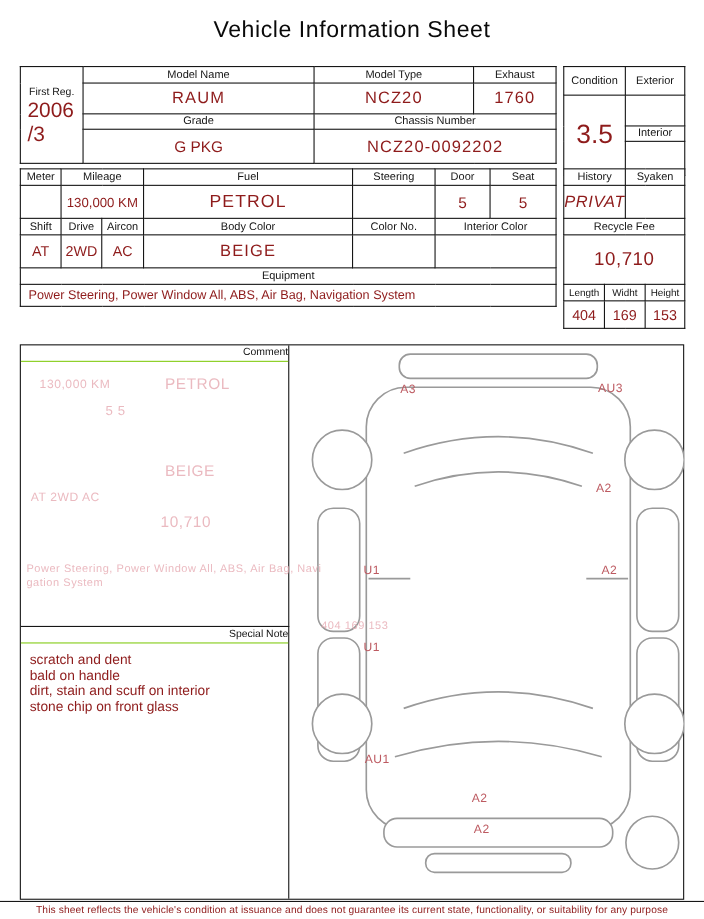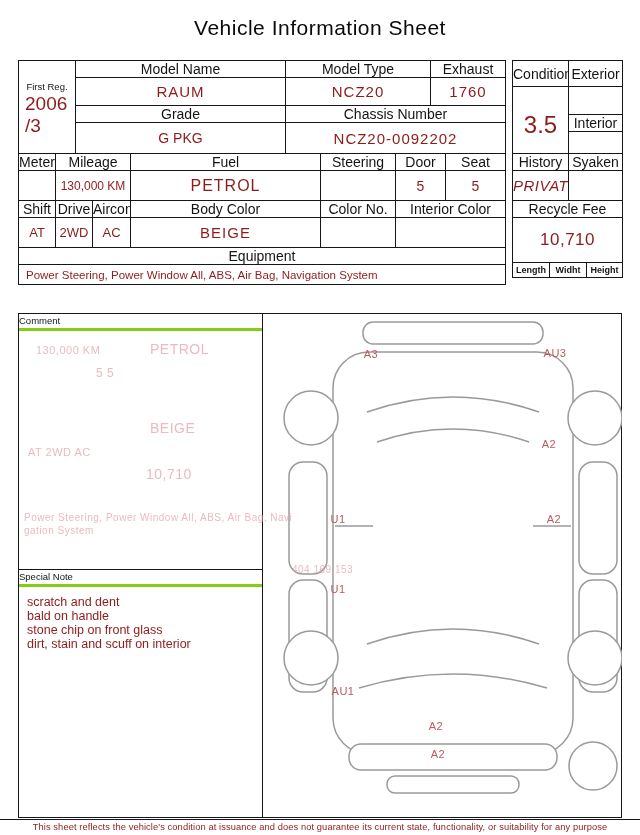--- a/index.html
+++ b/index.html
@@ -7,39 +7,39 @@
     position:relative;width:640px;height:835px;background:#fff;
     font-family:"Liberation Sans","DejaVu Sans",sans-serif;color:#111;
     overflow:hidden;
   }
   .title{
     position:absolute;top:16px;left:0;width:640px;text-align:center;
     font-size:21px;letter-spacing:.5px;color:#0a0a0a;font-weight:500;
   }
   table.grid{position:absolute;border-collapse:collapse;table-layout:fixed;background:#fff;}
   table.grid td{border:1px solid #161616;padding:0;text-align:center;vertical-align:middle;overflow:hidden;}
-  .lbl{font-size:14px;color:#141414;}
+  .lbl{font-size:10px;color:#141414;}
   .val{color:#8e1b1b;}
   .v15{font-size:15px;letter-spacing:1px;}
   .v14{font-size:14px;}
   .v13{font-size:13px;}
   .v12{font-size:12px;}
   .v11{font-size:15px;letter-spacing:.5px;font-style:italic;}
   .v16{font-size:16px;letter-spacing:1px;}
   .v17{font-size:17px;letter-spacing:.5px;}
   .firstreg{vertical-align:top;}
   .firstreg .fl{font-size:9.5px;color:#141414;padding-top:2px;}
   .firstreg .fv{color:#8e1b1b;font-size:19px;text-align:left;padding-left:6px;line-height:1.05;margin-top:2px;}
   .cond-big{font-size:24px;color:#8e1b1b;}
   .equip-val{font-size:11.5px;color:#8e1b1b;text-align:left !important;padding-left:7px !important;margin-top:15px;}
   #lower-box{position:absolute;left:18px;top:313px;width:604px;height:505px;border:1px solid #161616;box-sizing:border-box;}
   #comment-box{position:absolute;left:0;top:0;width:244px;height:255px;border-right:1px solid #161616;box-sizing:border-box;}
   #comment-box .box-hdr, #special-box .box-hdr{
-    height:14px;line-height:14px;text-align:left;font-size:9.5px;color:#141414;
-    border-bottom:3px solid #84cc16;
+    height:14px;line-height:14px;text-align:right;font-size:9.5px;color:#141414;
+    border-bottom:1px solid #84cc16;
   }
   #special-box{position:absolute;left:0;top:255px;width:244px;height:248px;border-top:1px solid #161616;border-right:1px solid #161616;box-sizing:border-box;}
   .note-lines{padding:8px 8px;color:#8e1b1b;font-size:12.5px;line-height:1.12;text-align:left;}
   #diagram{position:absolute;left:244px;top:0;width:359px;height:503px;}
   #diagram svg{position:absolute;left:0;top:0;}
   .marker{position:absolute;color:#bd5a61;font-size:11px;transform:translate(-50%,-50%);letter-spacing:.5px;}
   .ghost{position:absolute;color:#e6a9b1;opacity:.8;white-space:nowrap;letter-spacing:.5px;}
   #footer{
     position:absolute;left:0;top:819px;width:640px;border-top:1px solid #161616;
   }
@@ -178,41 +178,46 @@
     <tr style="height:30px;">
       <td class="val v11" colspan="2">PRIVATE</td>
       <td class="val v12" colspan="2"></td>
     </tr>
     <tr style="height:15px;">
       <td class="lbl" colspan="4">Recycle Fee</td>
     </tr>
     <tr style="height:45px;">
       <td class="val v17" colspan="4">10,710</td>
     </tr>
-    <tr style="height:15px;font-weight:bold;">
+    <tr style="height:15px;">
       <td class="lbl" style="font-size:9px;">Length</td>
       <td class="lbl" style="font-size:9px;" colspan="2">Widht</td>
       <td class="lbl" style="font-size:9px;">Height</td>
+    </tr>
+    <tr style="height:25px;">
+      <td class="val v13">404</td>
+      <td class="val v13" colspan="2">169</td>
+      <td class="val v13">153</td>
     </tr>
   </tbody>
     </table>
 
   <div id="lower-box">
 
     <div id="comment-box">
       <div class="box-hdr">Comment</div>
     </div>
 
     <div id="special-box">
       <div class="box-hdr">Special Note</div>
       <div class="note-lines">
         <div>scratch and dent</div>
         <div>bald on handle</div>
+        <div>dirt, stain and scuff on interior</div>
         <div>stone chip on front glass</div>
-        <div>dirt, stain and scuff on interior</div>
       </div>
     </div>
 
     <div id="diagram">
       <svg width="359" height="503" viewBox="0 0 359 503">
         <g stroke="#9a9a9a" stroke-width="1.5" fill="#ffffff">
 
           <rect x="70" y="38" width="240" height="402" rx="36"></rect>
 
           <rect x="100" y="8" width="180" height="22" rx="10"></rect>

